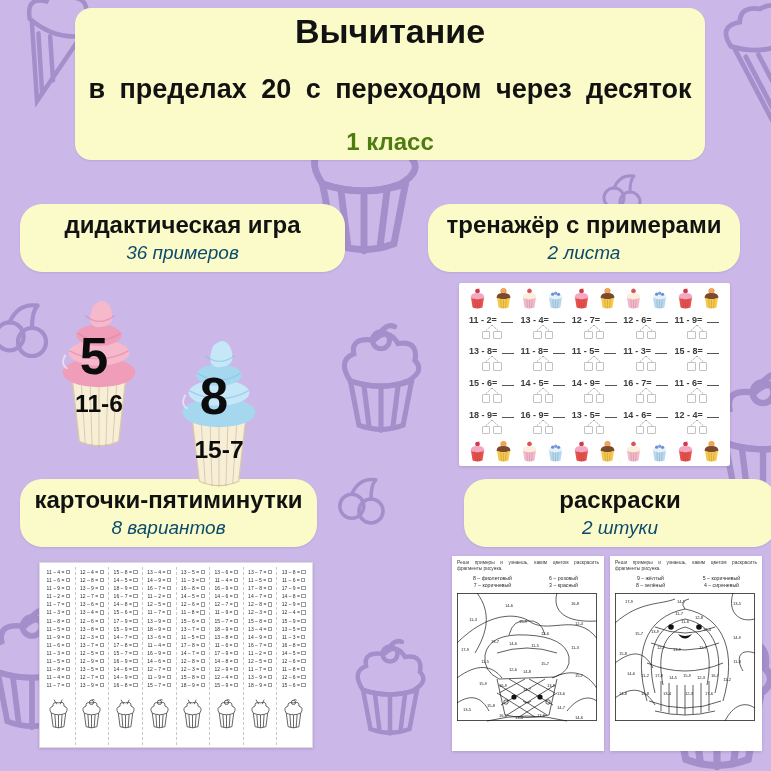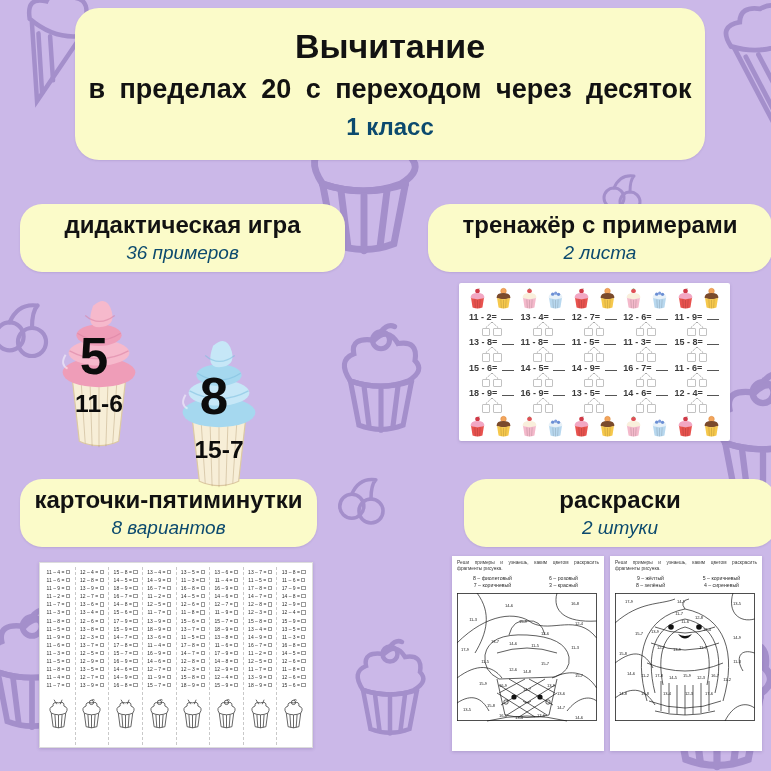--- a/index.html
+++ b/index.html
@@ -3,41 +3,41 @@
 <meta charset="utf-8">
 <style>
   * { margin:0; padding:0; box-sizing:border-box; }
   html,body { width:771px; height:771px; }
   body { font-family:"Liberation Sans", sans-serif; overflow:hidden; }
   .stage { position:relative; width:771px; height:771px; background:#cbb8e8; overflow:hidden; }
   .bg { position:absolute; left:0; top:0; z-index:0; }
   .panel { position:absolute; background:#fbfbc9; border-radius:26px; z-index:2;
            display:flex; flex-direction:column; justify-content:center; align-items:center;
            box-shadow:0 1px 2px rgba(90,70,130,0.15); }
-  .title-banner { left:75px; top:8px; width:630px; height:152px; border-radius:24px; gap:8px; }
+  .title-banner { left:75px; top:8px; width:630px; height:152px; border-radius:16px; gap:23px; }
   .title-banner .t1 { font-size:34px; font-weight:bold; color:#121212; }
   .title-banner .t2 { font-size:27px; font-weight:bold; color:#121212; word-spacing:7px; }
-  .title-banner .t3 { font-size:24px; font-weight:bold; color:#0c4a6e; }
+  .title-banner .t3 { font-size:24px; font-weight:bold; color:#4d7c0f; }
   .sec { height:68px; gap:3px; border-radius:22px; }
   .sec .st { font-size:24px; font-weight:bold; color:#121212; line-height:1.1; }
   .sec .ss { font-size:19px; font-style:italic; color:#0c4a6e; }
   #sec-game     { left:20px;  top:204px; width:325px; }
-  #sec-trainer  { left:428px; top:204px; width:344px; }
+  #sec-trainer  { left:428px; top:204px; width:312px; }
   #sec-cards    { left:20px;  top:479px; width:297px; }
   #sec-coloring { left:428px; top:479px; width:312px;margin-left:36px; }
 
   
   #game-art { position:absolute; left:30px; top:278px; width:310px; height:200px; z-index:2; }
   .bigcup { position:absolute; }
   .bigcup svg { width:100%; height:100%; }
   #bigcup-0 { left:10px; top:8px;  width:118px; height:172px; }
   #bigcup-1 { left:126px; top:48px; width:126px; height:172px; }
 
   
-  #trainer-sheet { position:absolute; left:459px; top:283px; width:271px; height:158px;
+  #trainer-sheet { position:absolute; left:459px; top:283px; width:271px; height:183px;
                    background:#ffffff; z-index:2; border-radius:2px; padding:3px 7px;
                    display:flex; flex-direction:column; box-shadow:0 1px 3px rgba(90,70,130,0.25); }
   .icon-row { display:flex; justify-content:space-between; align-items:flex-end; height:24px; padding:0 2px; }
   .icon-row svg { width:19px; height:23px; }
   #trainer-grid { flex:1; display:grid; grid-template-columns:repeat(5,1fr); grid-template-rows:repeat(4,1fr);
                   padding:1px 0; }
   .tcell { display:flex; flex-direction:column; align-items:center; justify-content:center; }
   .tprob { font-size:9px; font-weight:bold; color:#3b3b3b; white-space:nowrap; align-self:flex-start; padding-left:3px;}
   .tblank { display:inline-block; width:12px; height:7px; border-bottom:1.4px solid #555; margin-left:2px; }
   .vlines { width:20px; height:6px; margin-top:0px; }

